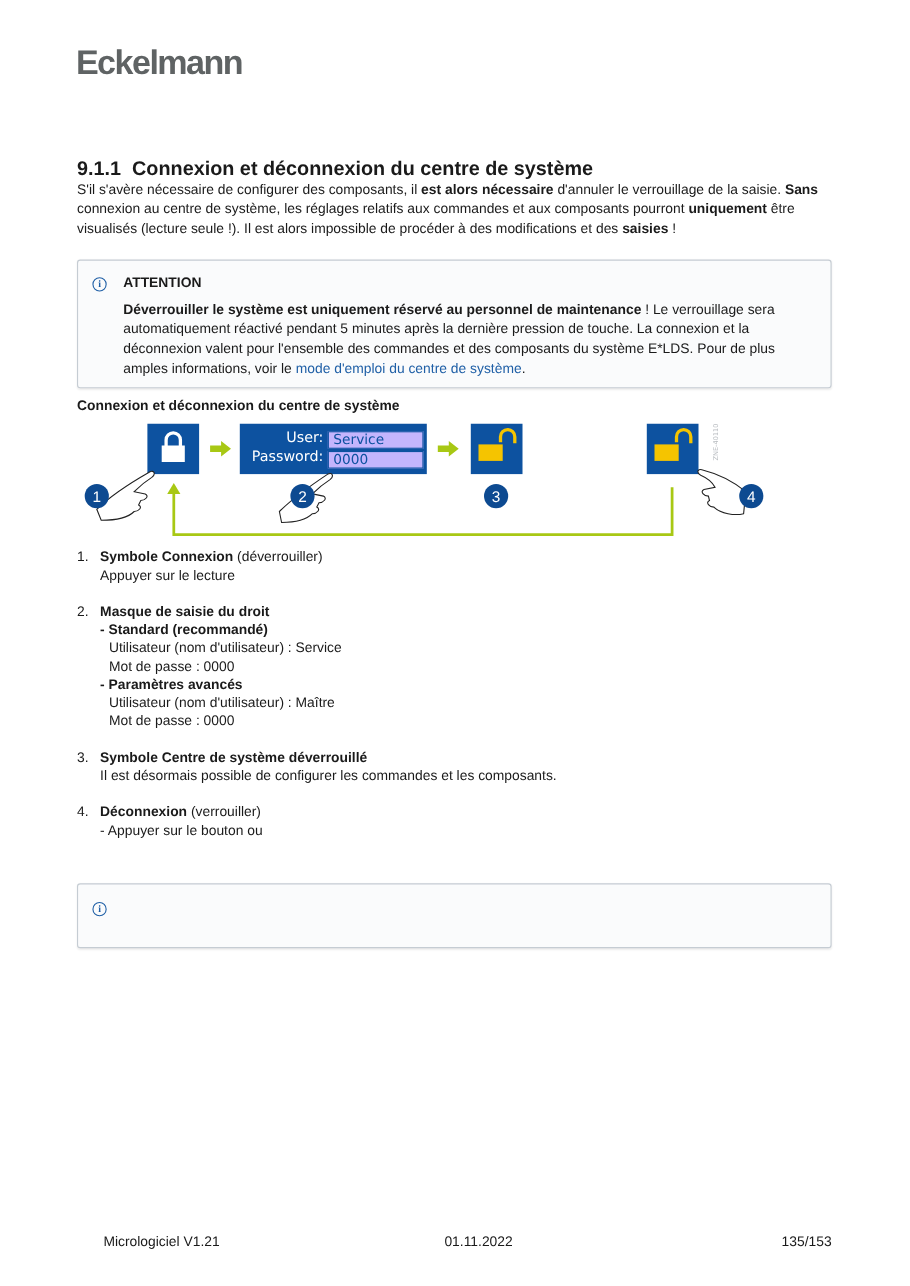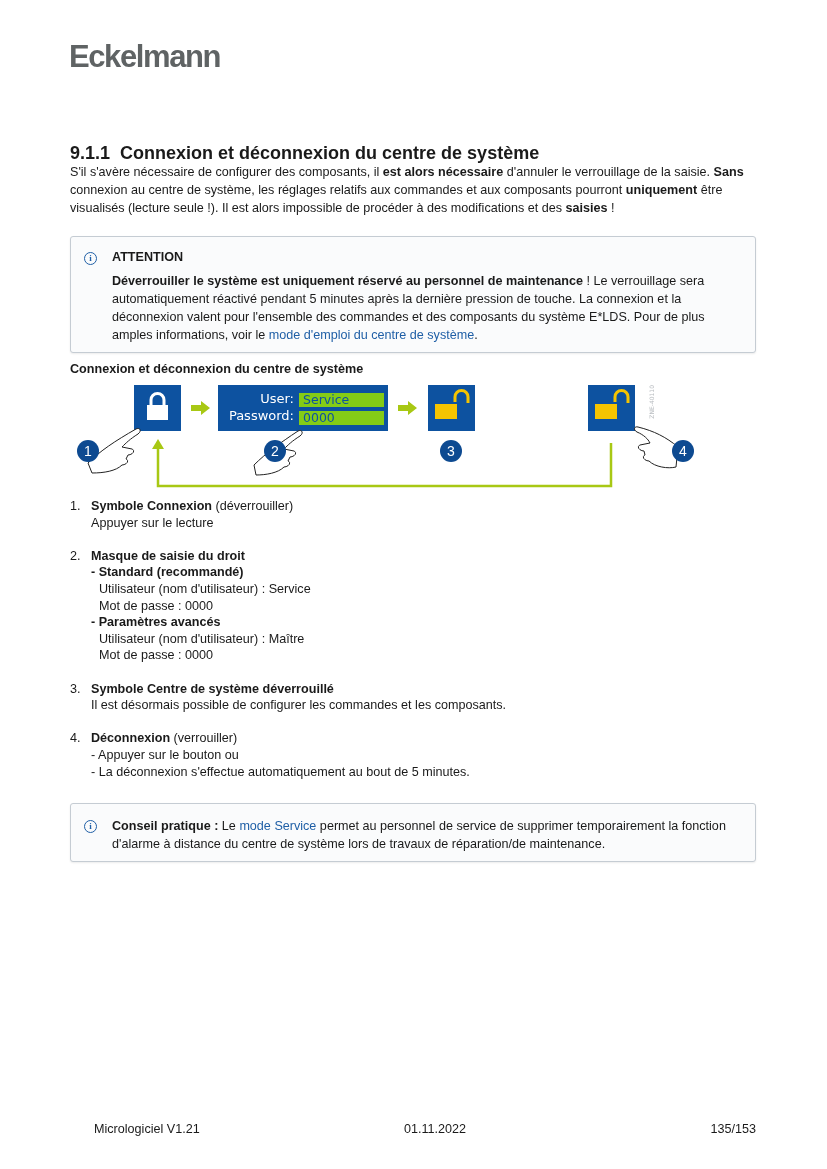--- a/index.html
+++ b/index.html
@@ -32,21 +32,21 @@
   .attn .info-icon { left: 13px; top: 15px; }
   .tip .info-icon { left: 13px; top: 16px; }
   .attn-title { position: absolute; left: 41px; top: 13px; font-weight: 700; font-size: 12.6px; }
   .attn-body { position: absolute; left: 41px; top: 35px; width: 632px; line-height: 18px; }
   .tip-body { position: absolute; left: 41px; top: 13px; width: 632px; line-height: 18px; }
   .link { color: #1f5fa6; }
   .fig-title { position: absolute; left: 70px; top: 362px; font-weight: 700; font-size: 12.6px; }
   .figure { position: absolute; left: 70px; top: 385px; width: 640px; height: 108px; }
   .panel-row { position: absolute; color: #fff; font-family: "DejaVu Sans", sans-serif; font-size: 13px; }
   .panel-field {
-    position: absolute; background: #84cc16; border: 1px solid #0d52a0; color: #0d52a0;
+    position: absolute; background: #c4b5fd; border: 1px solid #0d52a0; color: #0d52a0;
     font-family: "DejaVu Sans", sans-serif; font-size: 12.5px; line-height: 14px; padding-left: 4px;
   }
   .num {
     position: absolute; width: 22px; height: 22px; border-radius: 50%; background: #0d4a91;
     color: #fff; font-size: 14px; text-align: center; line-height: 22px;
   }
   .steps { position: absolute; left: 70px; top: 498px; width: 680px; margin: 0; padding: 0; list-style: none; line-height: 16.6px; }
   .steps li { position: relative; padding-left: 21px; margin-bottom: 16.6px; }
   .steps .n { position: absolute; left: 0; top: 0; }
   .steps .sub { padding-left: 8px; }
@@ -145,26 +145,22 @@
   </li>
   <li>
     <span class="n">3.</span>
     <b>Symbole Centre de système déverrouillé</b><br>
     <span>Il est désormais possible de configurer les commandes et les composants.</span>
   </li>
   <li>
     <span class="n">4.</span>
     <b>Déconnexion</b><span> (verrouiller)</span><br>
     <span>- Appuyer sur le bouton ou</span><br>
-    <span>- La déconnexion s'effectue automatiquement au bout de 5 minutes.</span>
   </li>
 </ol>
 
 <div class="box tip">
   <div class="info-icon">i</div>
-  <div class="tip-body">
-    <b>Conseil pratique :</b><span> Le </span><span class="link">mode Service</span><span> permet au personnel de service de supprimer temporairement la fonction d'alarme à distance du centre de système lors de travaux de réparation/de maintenance.</span>
-  </div>
 </div>
 
 <div class="footer" style="left:70px">Micrologiciel V1.21</div>
 <div class="footer" style="left:380px">01.11.2022</div>
 <div class="footer" style="right:71px">135/153</div>
 
 </body></html>

